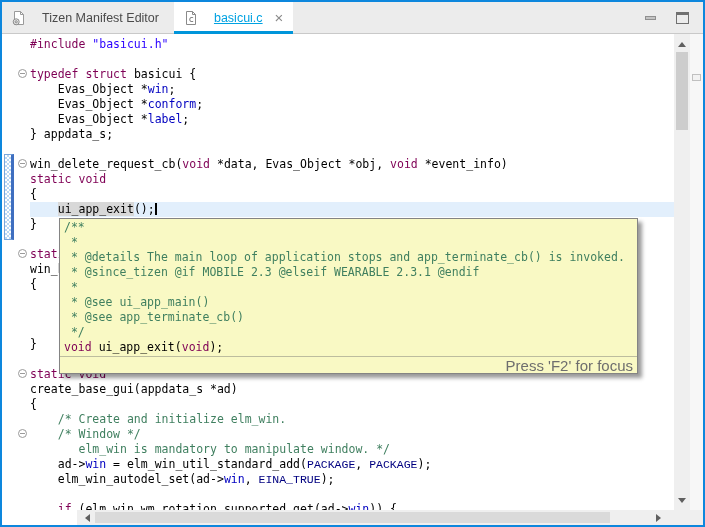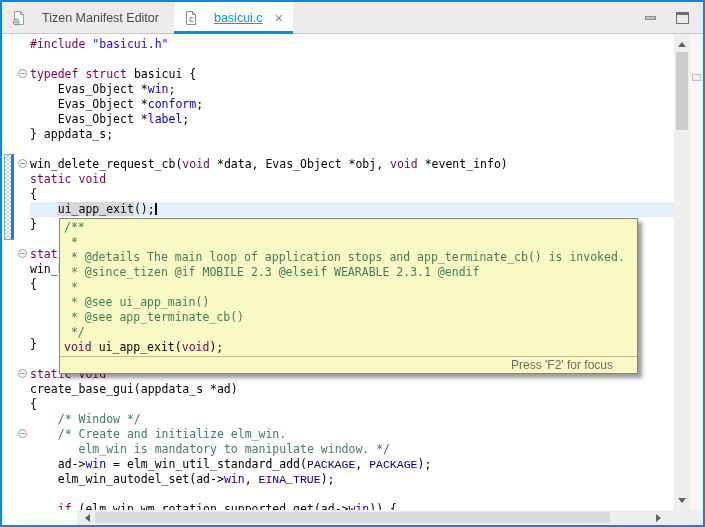--- a/index.html
+++ b/index.html
@@ -79,22 +79,22 @@
     background:var(--tipbg,#f9f9c4); border:1px solid #848484;
     box-shadow:4px 4px 4px rgba(0,0,0,0.4);
   }
   .tooltip-body { padding:1px 0 1px 4px; }
   .tip-line {
     height:15px; white-space:pre; font-family:"DejaVu Sans Mono", monospace;
     font-size:11.5px; line-height:15px;
   }
   .tooltip-footer {
     border-top:1px solid #bdbd9e; height:17px; display:flex; align-items:center;
-    justify-content:flex-end; padding-right:24px;
-    font-size:12px; color:#6e6e6e;
+    justify-content:flex-end; padding-right:4px;
+    font-size:15px; color:#6e6e6e;
   }
   
   .file-ic { width:14px; height:16px; position:relative; flex:0 0 auto; }
 </style>
 </head>
 <body>
 
 <div class="window">
 
   <div class="tabbar">
@@ -153,22 +153,22 @@
         <div class="code-line"><span class="seg-pln">win_back_cb(</span><span class="seg-kw">void</span><span class="seg-pln"> *data, Evas_Object *obj, </span><span class="seg-kw">void</span><span class="seg-pln"> *event_info)</span></div>
         <div class="code-line"><span class="seg-pln">{</span></div>
         <div class="code-line"></div>
         <div class="code-line"></div>
         <div class="code-line"></div>
         <div class="code-line"><span class="seg-pln">}</span></div>
         <div class="code-line"></div>
         <div class="code-line"><span class="seg-kw">static</span><span class="seg-pln"> </span><span class="seg-kw">void</span></div>
         <div class="code-line"><span class="seg-pln">create_base_gui(appdata_s *ad)</span></div>
         <div class="code-line"><span class="seg-pln">{</span></div>
+        <div class="code-line"><span class="seg-pln">	</span><span class="seg-com">/* Create and initialize elm_win.</span></div>
         <div class="code-line"><span class="seg-pln">	</span><span class="seg-com">/* Window */</span></div>
-        <div class="code-line"><span class="seg-pln">	</span><span class="seg-com">/* Create and initialize elm_win.</span></div>
         <div class="code-line"><span class="seg-pln">	   </span><span class="seg-com">elm_win is mandatory to manipulate window. */</span></div>
         <div class="code-line"><span class="seg-pln">	ad-&gt;</span><span class="seg-fld">win</span><span class="seg-pln"> = elm_win_util_standard_add(</span><span class="seg-mac">PACKAGE</span><span class="seg-pln">, </span><span class="seg-mac">PACKAGE</span><span class="seg-pln">);</span></div>
         <div class="code-line"><span class="seg-pln">	elm_win_autodel_set(ad-&gt;</span><span class="seg-fld">win</span><span class="seg-pln">, </span><span class="seg-mac">EINA_TRUE</span><span class="seg-pln">);</span></div>
         <div class="code-line"></div>
         <div class="code-line"><span class="seg-pln">	</span><span class="seg-kw">if</span><span class="seg-pln"> (elm_win_wm_rotation_supported_get(ad-&gt;</span><span class="seg-fld">win</span><span class="seg-pln">)) {</span></div>
       </div>
     <div class="vscroll">
       <div class="arrow" style="top:2px">
           <div class="tri-up"></div>
         </div>

